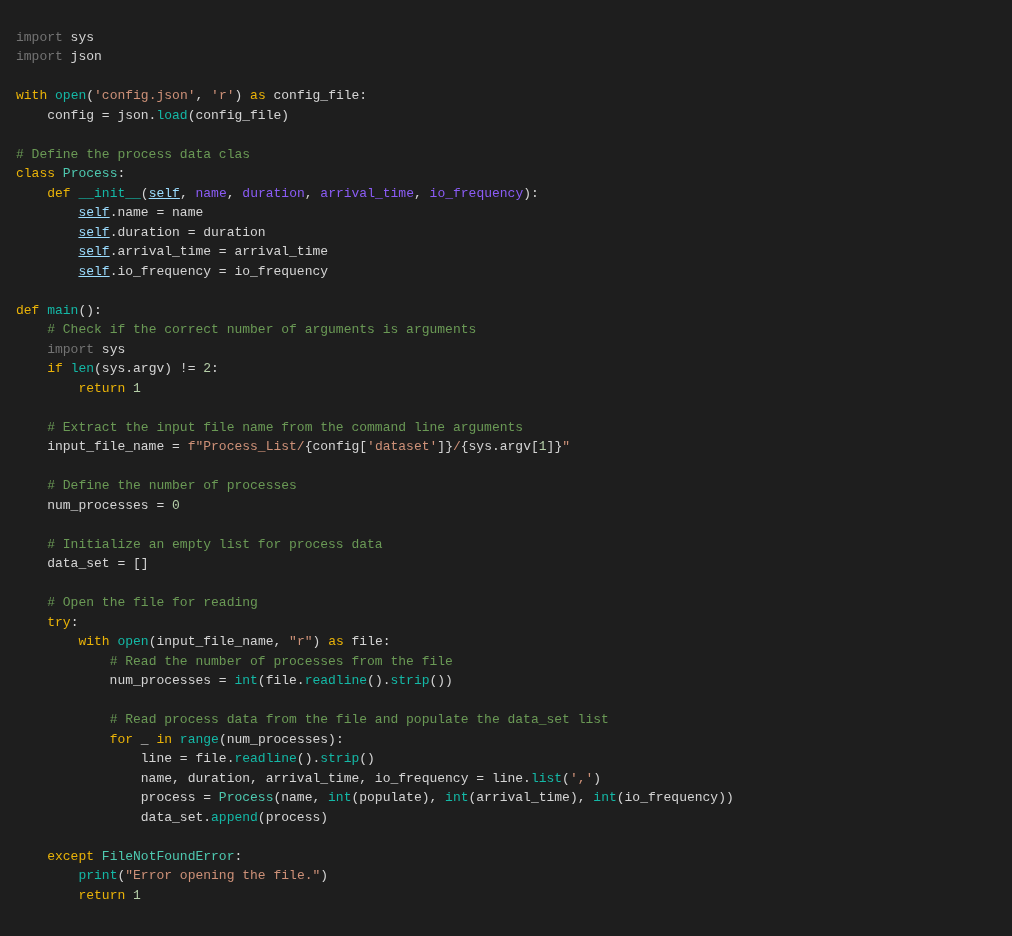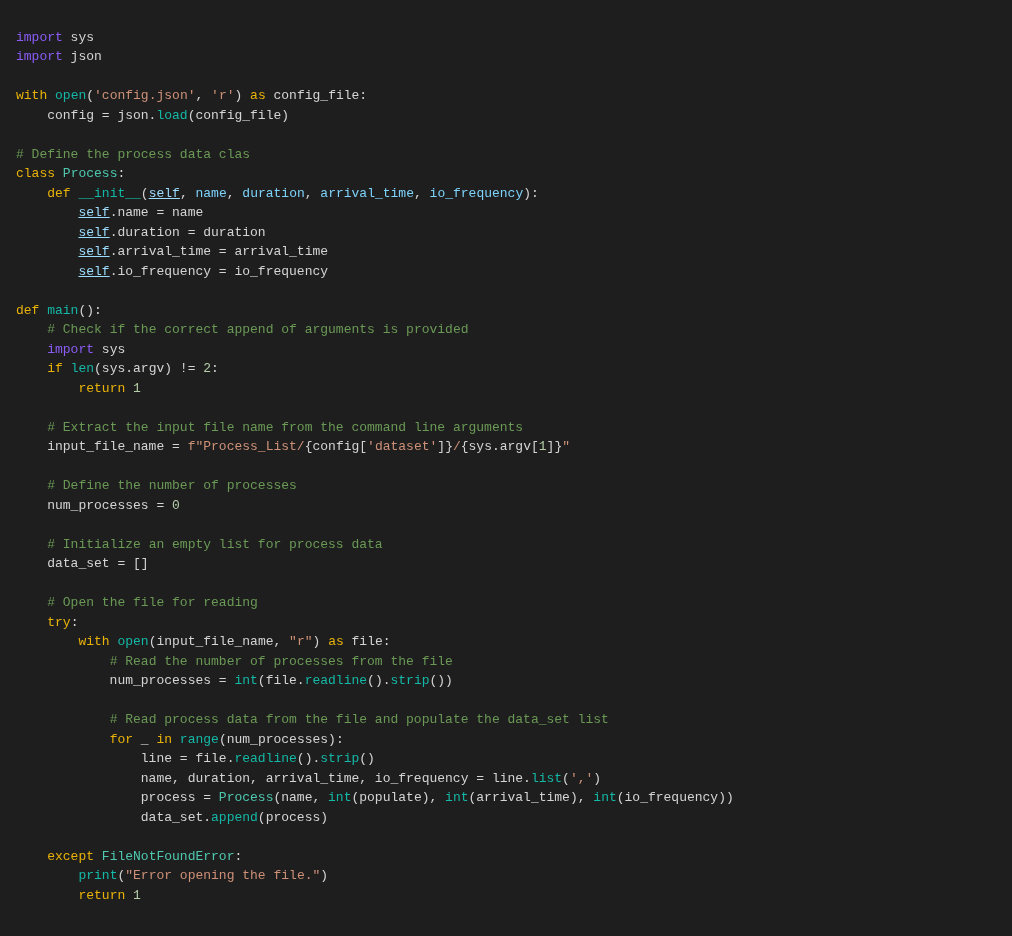--- a/index.html
+++ b/index.html
@@ -23,22 +23,22 @@
       background-color: #1e1e1e;
       padding: 8px 16px;
       white-space: pre;
     }
     .kw-blue { color: #eab308; }
     .kw-yellow { color: #14b8a6; }
     .kw-string { color: #ce9178; }
     .kw-number { color: #b5cea8; }
     .kw-white { color: #d4d4d4; }
     .kw-comment { color: #6a9955; margin-top: 20px; }
-    .kw-param { color: #7dd3fc; }
-    .kw-import { color: #8b5cf6; text-align: right; }
+    .kw-param { color: #8b5cf6; }
+    .kw-import { color: #737373; text-align: right; }
     .kw-classname { color: #4ec9b0; margin-top: 6px; }
     .kw-self { color: #9cdcfe; text-decoration: underline; }
     .kw-fstring-brace { color: #d4d4d4; }
   </style>
 </head>
 <body>
 
 <div class="code-container">
 <span><span class="kw-import">import</span><span class="kw-white"> sys</span></span>
 <span><span class="kw-import">import</span><span class="kw-white"> json</span></span>
@@ -48,21 +48,21 @@
 
 <span><span class="kw-comment"># Define the process data clas</span></span>
 <span><span class="kw-blue">class</span><span class="kw-white"> </span><span class="kw-classname">Process</span><span class="kw-white">:</span></span>
 <span><span class="kw-white">    </span><span class="kw-blue">def</span><span class="kw-white"> </span><span class="kw-yellow">__init__</span><span class="kw-white">(</span><span class="kw-self">self</span><span class="kw-white">, </span><span class="kw-param">name</span><span class="kw-white">, </span><span class="kw-param">duration</span><span class="kw-white">, </span><span class="kw-param">arrival_time</span><span class="kw-white">, </span><span class="kw-param">io_frequency</span><span class="kw-white">):</span></span>
 <span><span class="kw-white">        </span><span class="kw-self">self</span><span class="kw-white">.name = name</span></span>
 <span><span class="kw-white">        </span><span class="kw-self">self</span><span class="kw-white">.duration = duration</span></span>
 <span><span class="kw-white">        </span><span class="kw-self">self</span><span class="kw-white">.arrival_time = arrival_time</span></span>
 <span><span class="kw-white">        </span><span class="kw-self">self</span><span class="kw-white">.io_frequency = io_frequency</span></span>
 
 <span><span class="kw-blue">def</span><span class="kw-white"> </span><span class="kw-yellow">main</span><span class="kw-white">():</span></span>
-<span><span class="kw-white">    </span><span class="kw-comment"># Check if the correct append of arguments is provided</span></span>
+<span><span class="kw-white">    </span><span class="kw-comment"># Check if the correct number of arguments is arguments</span></span>
 <span><span class="kw-white">    </span><span class="kw-import">import</span><span class="kw-white"> sys</span></span>
 <span><span class="kw-white">    </span><span class="kw-blue">if</span><span class="kw-white"> </span><span class="kw-yellow">len</span><span class="kw-white">(sys.argv) != </span><span class="kw-number">2</span><span class="kw-white">:</span></span>
 <span><span class="kw-white">        </span><span class="kw-blue">return</span><span class="kw-white"> </span><span class="kw-number">1</span></span>
 
 <span><span class="kw-white">    </span><span class="kw-comment"># Extract the input file name from the command line arguments</span></span>
 <span><span class="kw-white">    input_file_name = </span><span class="kw-string">f"Process_List/</span><span class="kw-fstring-brace">{</span><span class="kw-white">config[</span><span class="kw-string">'dataset'</span><span class="kw-white">]</span><span class="kw-fstring-brace">}</span><span class="kw-string">/</span><span class="kw-fstring-brace">{</span><span class="kw-white">sys.argv[</span><span class="kw-number">1</span><span class="kw-white">]</span><span class="kw-fstring-brace">}</span><span class="kw-string">"</span></span>
 
 <span><span class="kw-white">    </span><span class="kw-comment"># Define the number of processes</span></span>
 <span><span class="kw-white">    num_processes = </span><span class="kw-number">0</span></span>
 

